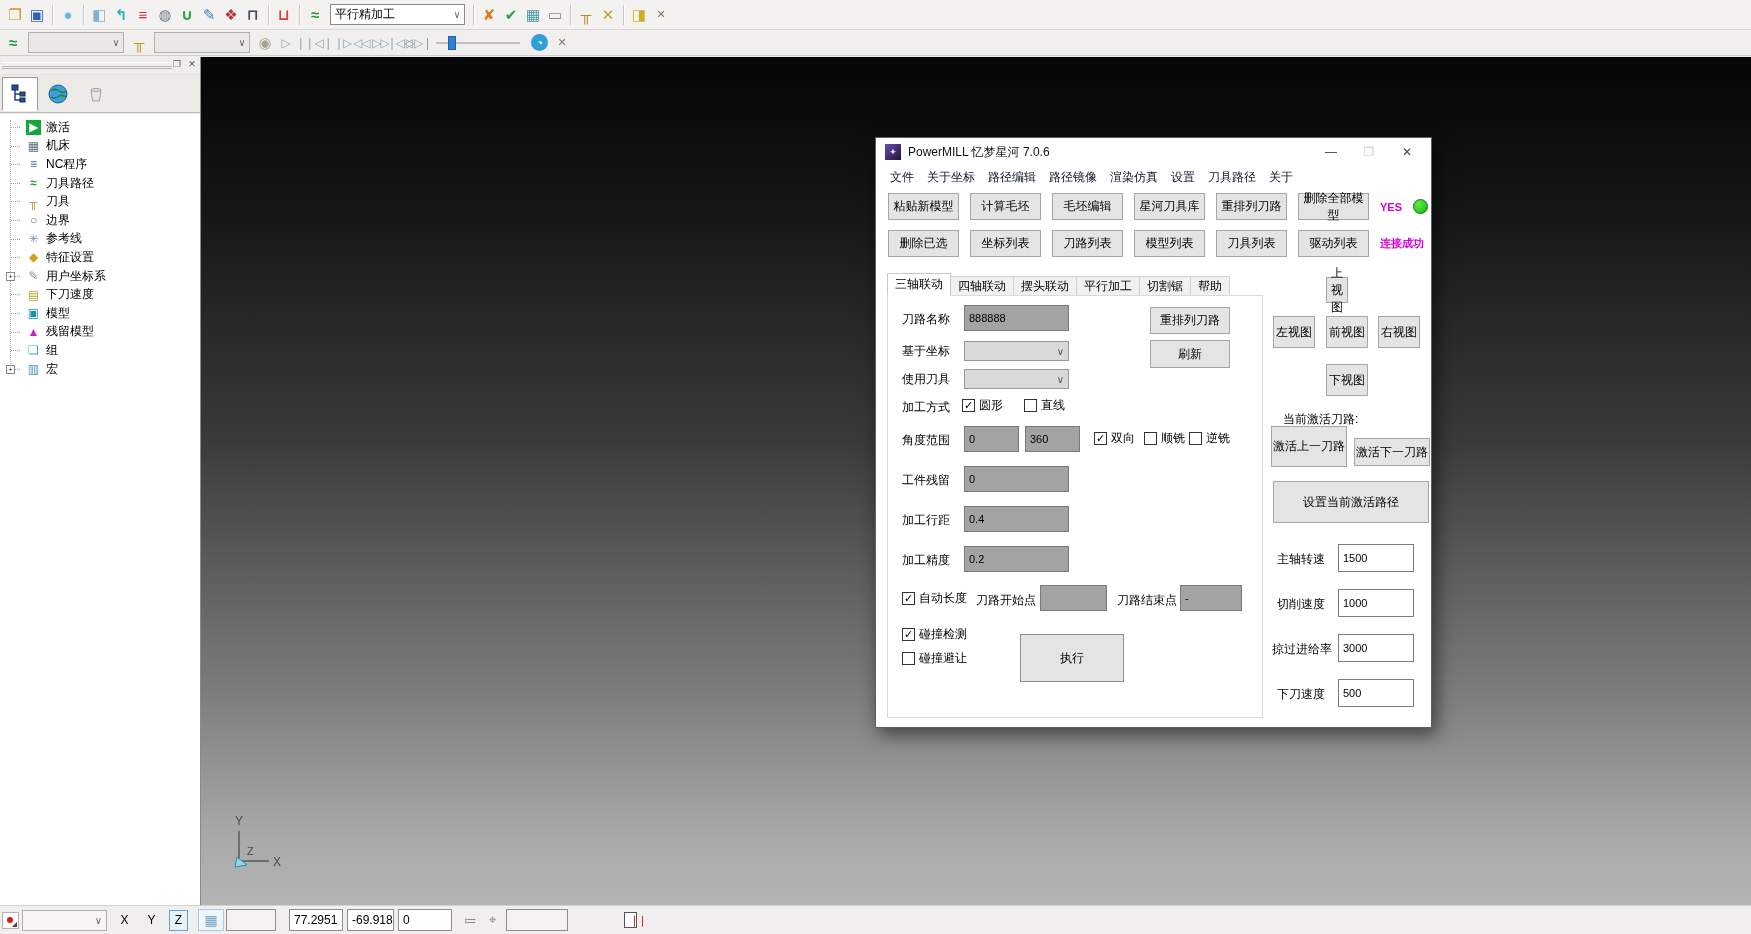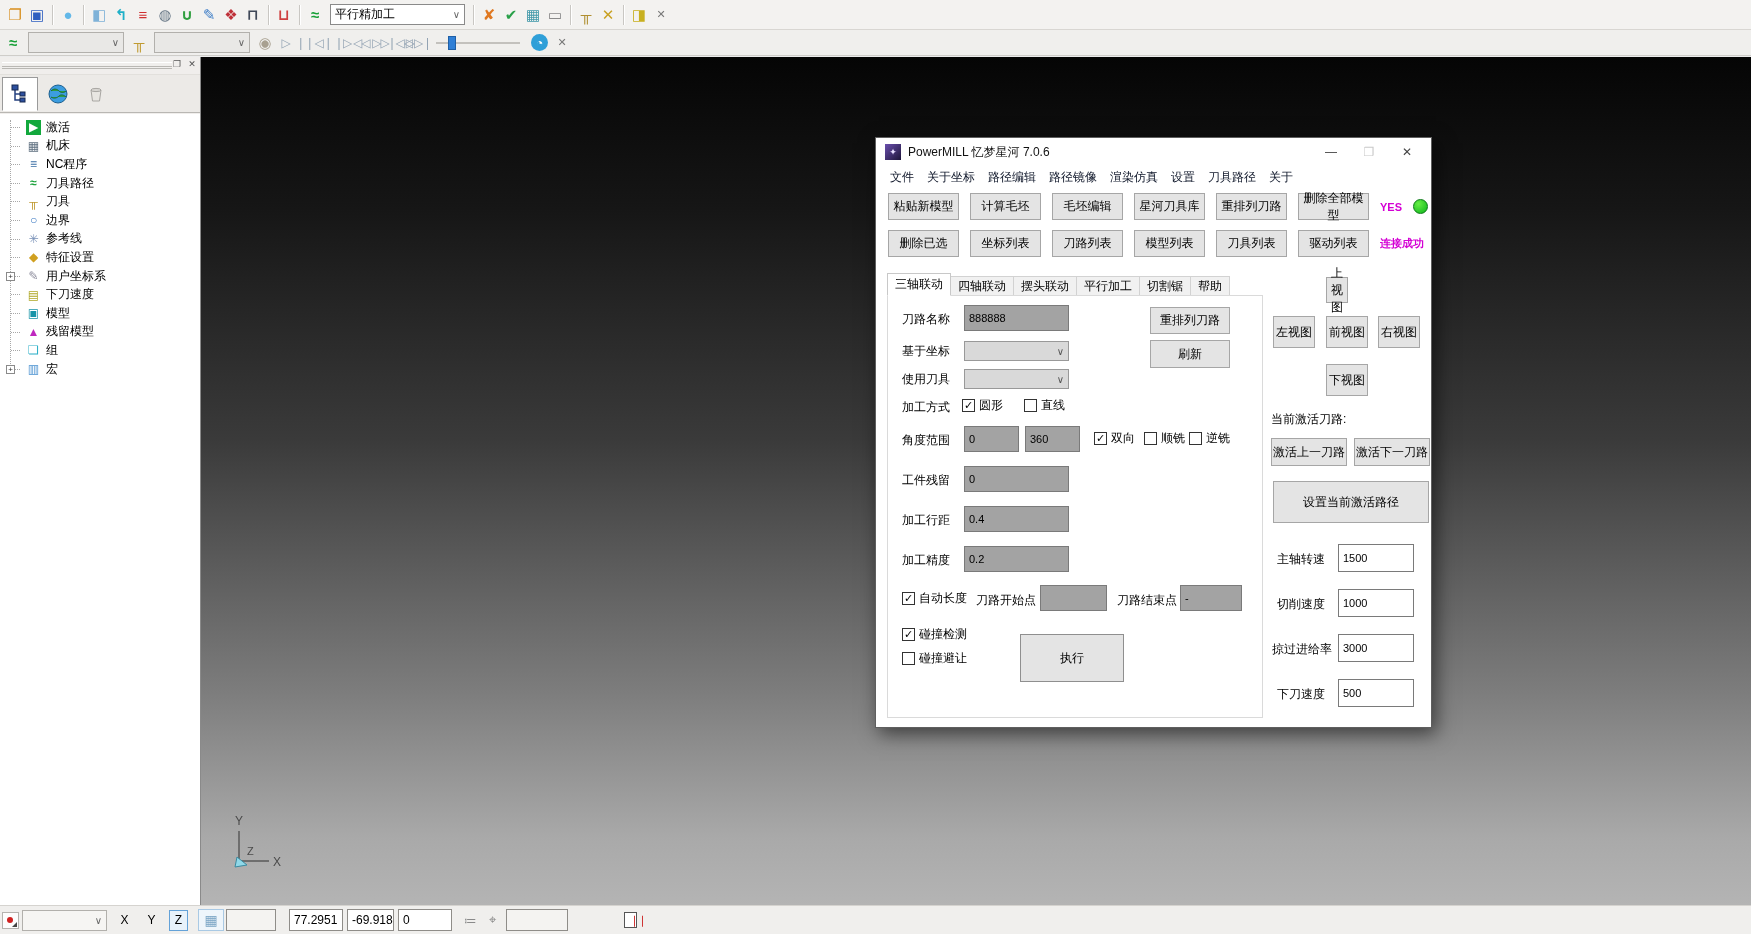--- a/index.html
+++ b/index.html
@@ -7,21 +7,21 @@
   body { font-family:"Liberation Sans","DejaVu Sans",sans-serif; font-size:12px; color:#000; background:#ececec; }
   .app { position:relative; width:1751px; height:934px; overflow:hidden; background:#ececec; }
 
   
   .toolbar-top { height:30px; background:#f3f2f0; border-bottom:1px solid #d8d6d2; display:flex; align-items:center; padding-left:4px; }
   .toolbar-sim { height:26px; background:#f0efed; border-bottom:1px solid #cfcdc9; display:flex; align-items:center; padding-left:2px; }
   .tb-icon { width:22px; height:22px; display:inline-flex; align-items:center; justify-content:center; font-size:15px; font-weight:bold; cursor:default; }
   .tb-icon.sm { font-size:11px; }
   .tb-icon.round { width:17px; height:17px; border-radius:50%; font-size:12px; margin:0 3px; }
   .tb-sep { width:1px; height:20px; background:#c9c7c3; margin:0 4px; box-shadow:1px 0 0 #fff; }
-  .tb-combo { height:21px; background:#fff; border:1px solid #8a8a8a; display:inline-flex; align-items:center; justify-content:space-between; padding:0 4px; margin:0 4px; font-size:12px; }
+  .tb-combo { height:21px; background:#fff; border:1px solid #8a8a8a; display:inline-flex; align-items:center; justify-content:space-between; padding:0 4px; margin:0 4px; font-size:12px;font-family:Liberation Mono, monospace; }
   .tb-combo.gray { background:#e9e8e6; border-color:#b2b0ac; }
   .tb-combo .arr { color:#666; font-size:10px; margin-left:6px; }
   .pb-btn { width:19px; height:20px; display:inline-flex; align-items:center; justify-content:center; color:#93a3b3; font-size:12px; letter-spacing:-1px; }
   .slider { width:84px; height:20px; position:relative; margin:0 8px; }
   .slider .track { position:absolute; left:0; right:0; top:9px; height:2px; background:#c3c1bd; }
   .slider .handle { position:absolute; left:12px; top:3px; width:8px; height:14px; background:#2f7fd6; border:1px solid #1f5fa6; }
 
   
   .workspace { position:absolute; top:57px; left:0; right:0; bottom:29px; display:flex; }
   .sidebar { width:201px; background:#f0eeec; border-right:1px solid #8a8a8a; position:relative; }
@@ -383,22 +383,22 @@
 
       <button class="btn" style="position:absolute;left:132px;top:338px;width:104px;height:48px;border-color:#8f8f8f">执行</button>
     </div>
 
     <button class="btn" style="position:absolute;left:450px;top:139px;width:22px;height:26px">上视图</button>
     <button class="btn" style="position:absolute;left:397px;top:178px;width:42px;height:32px">左视图</button>
     <button class="btn" style="position:absolute;left:450px;top:178px;width:42px;height:32px">前视图</button>
     <button class="btn" style="position:absolute;left:502px;top:178px;width:42px;height:32px">右视图</button>
     <button class="btn" style="position:absolute;left:450px;top:226px;width:42px;height:32px">下视图</button>
 
-    <span class="rp-label" style="left:395px;top:273px">当前激活刀路:</span>
-    <button class="btn" style="position:absolute;left:395px;top:300px;width:76px;height:28px">激活上一刀路</button>
+    <span class="rp-label" style="left:407px;top:273px">当前激活刀路:</span>
+    <button class="btn" style="position:absolute;left:395px;top:288px;width:76px;height:41px">激活上一刀路</button>
     <button class="btn" style="position:absolute;left:478px;top:300px;width:76px;height:28px">激活下一刀路</button>
     <button class="btn" style="position:absolute;left:397px;top:343px;width:156px;height:42px">设置当前激活路径</button>
 
     <span class="rp-label" style="left:401px;top:413px">主轴转速</span>
     <input class="rp-input" style="left: 462px; top: 406px;" value="1500">
     <span class="rp-label" style="left:401px;top:458px">切削速度</span>
     <input class="rp-input" style="left: 462px; top: 451px;" value="1000">
     <span class="rp-label" style="left:396px;top:503px">掠过进给率</span>
     <input class="rp-input" style="left: 462px; top: 496px;" value="3000">
     <span class="rp-label" style="left:401px;top:548px">下刀速度</span>

